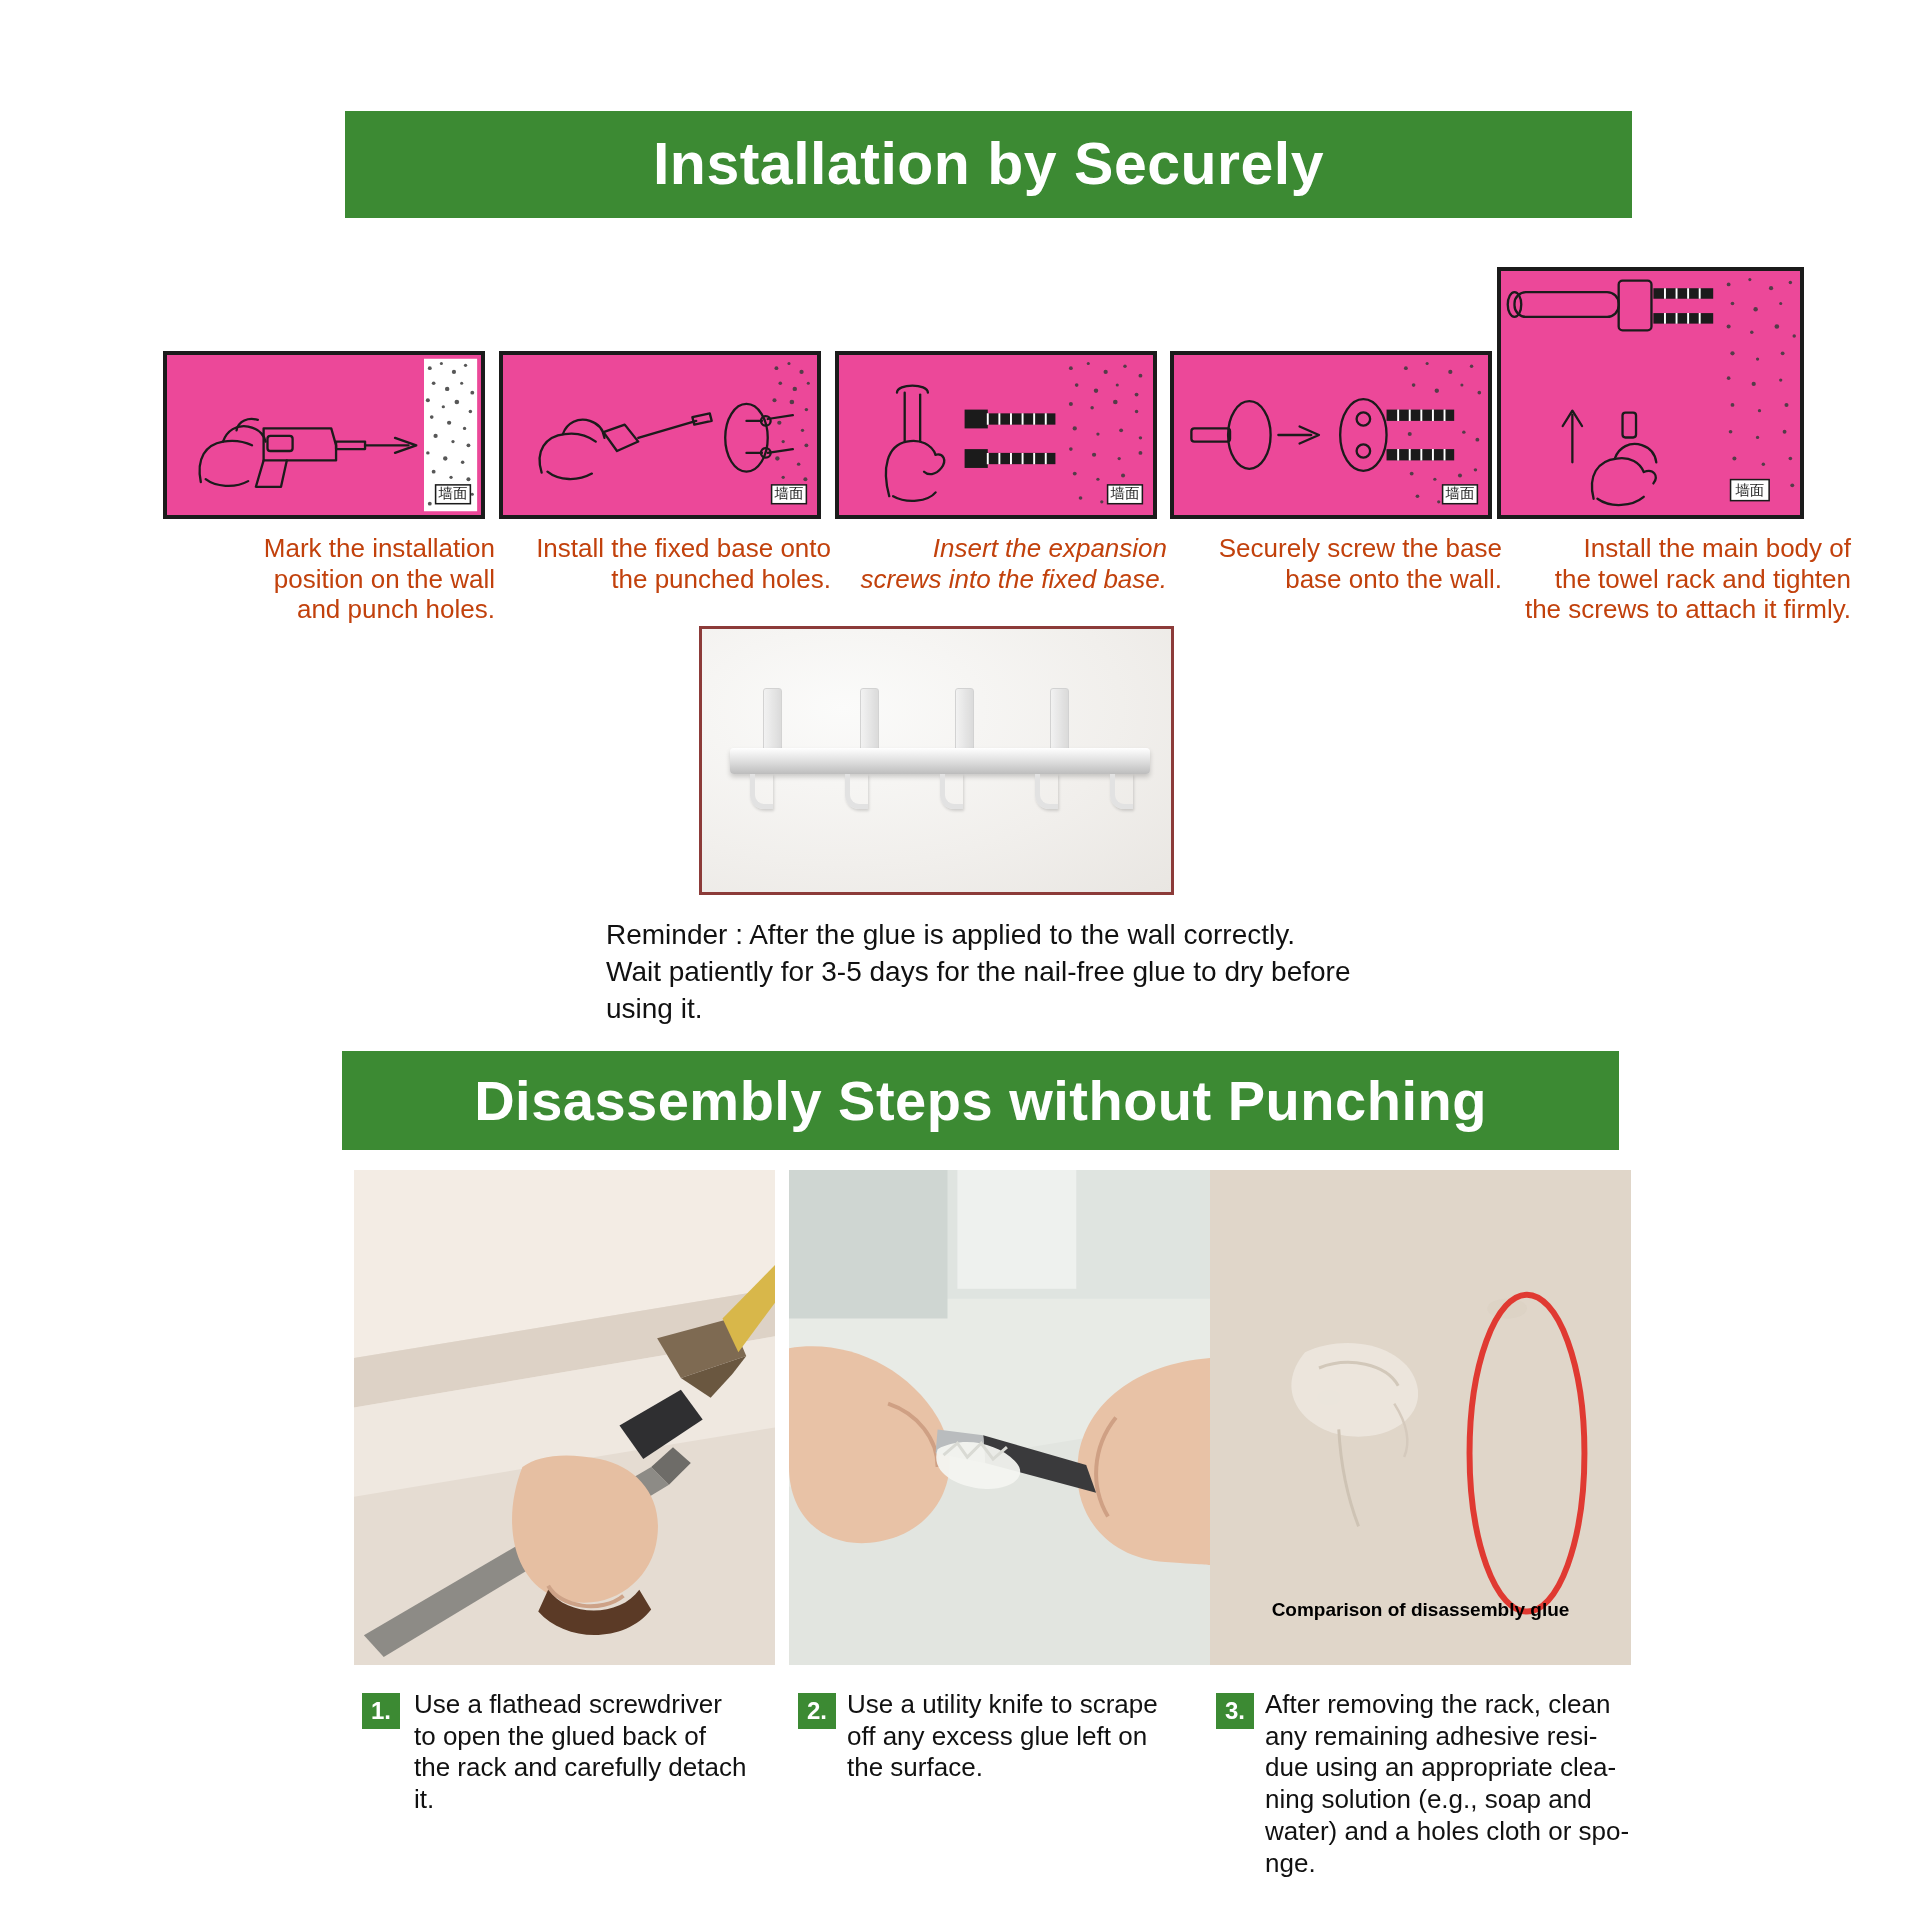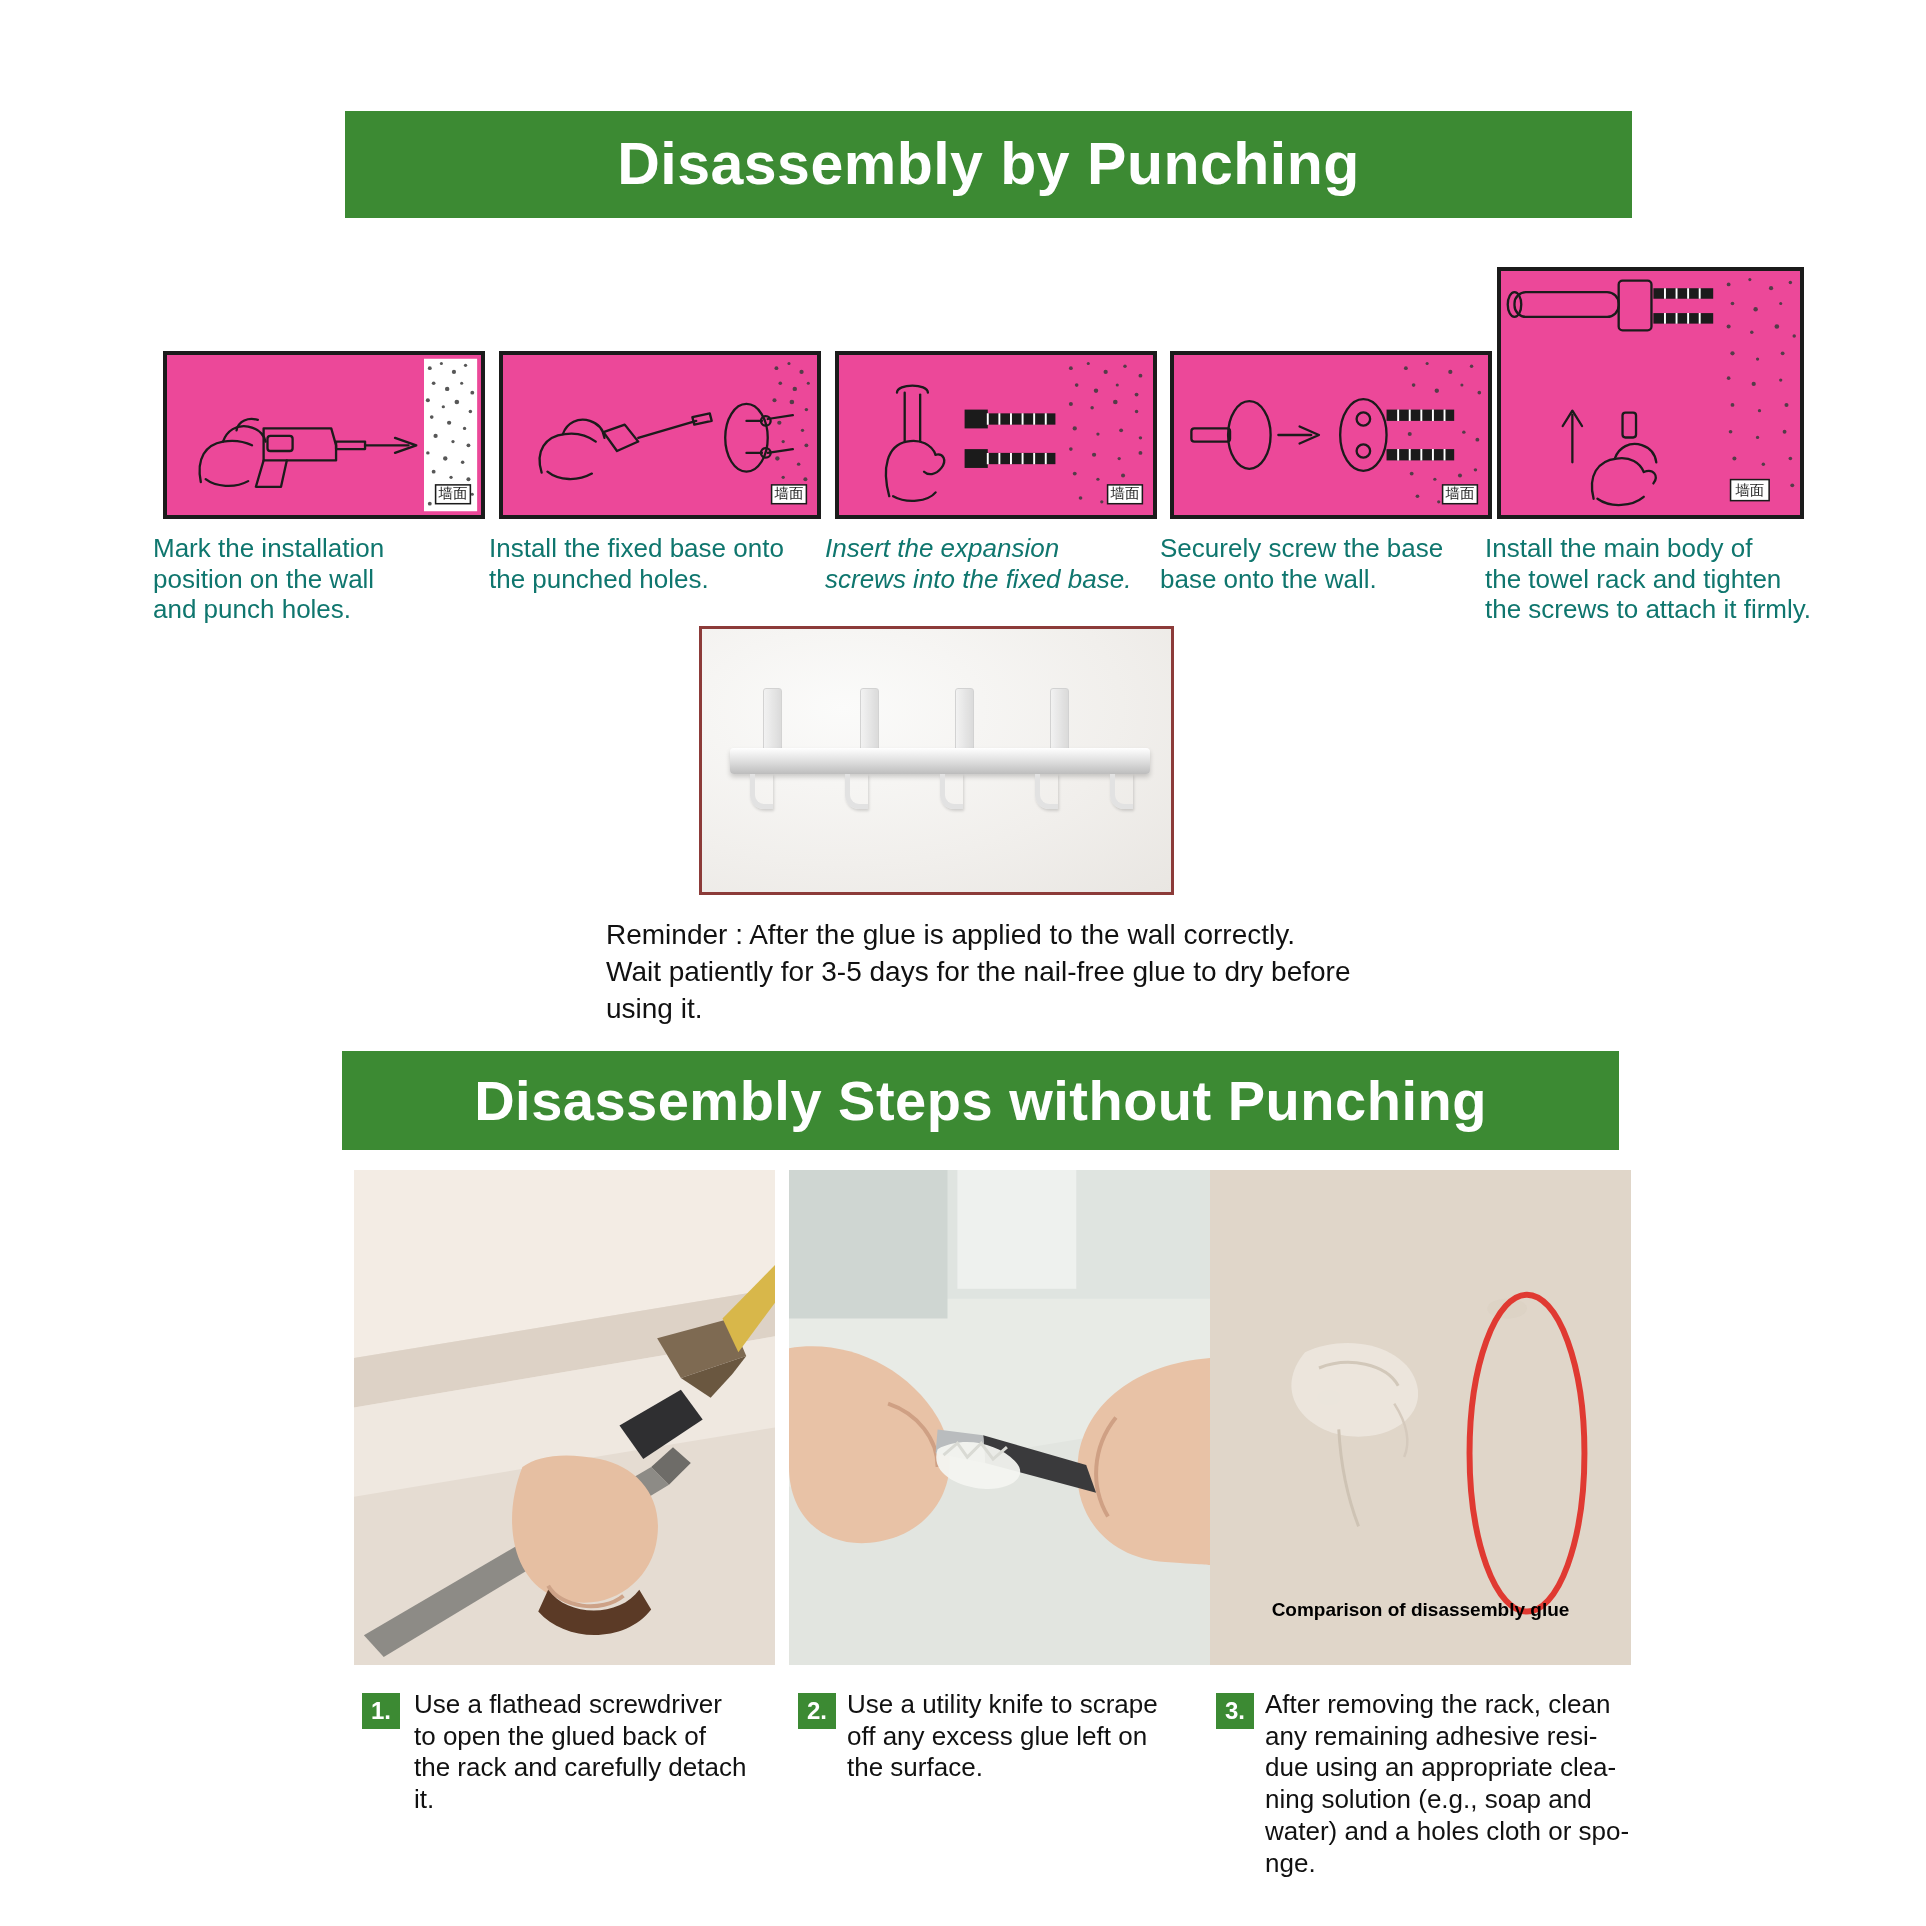--- a/index.html
+++ b/index.html
@@ -48,24 +48,24 @@
     position: absolute;
     border: 4px solid #1b1b1b;
     background: #ec4899;
     box-sizing: border-box;
     overflow: hidden;
   }
   .panel svg { display: block; width: 100%; height: 100%; }
 
   .caption {
     position: absolute;
-    text-align: left;
+    text-align: right;
     font-size: 26px;
     line-height: 1.18;
-    color: #0f766e;
+    color: #c2410c;
   }
 
   
   .wallword {
     font-size: 15px;
     fill: #222;
   }
 
   
   .photo {
@@ -174,21 +174,21 @@
   .steptext {
     position: absolute;
     font-size: 26px;
     line-height: 1.22;
     color: #111;
   }
 </style>
 </head>
 <body>
 
-<div class="banner" id="banner-punching">Disassembly by Punching</div>
+<div class="banner" id="banner-punching">Installation by Securely</div>
 
 <div class="panel" id="panel-1" style="left:163px; top:351px; width:322px; height:168px;">
   <svg viewBox="0 0 325 170" preserveAspectRatio="none" aria-hidden="true">
     <g fill="none" stroke="#1b1b1b" stroke-width="2.4" stroke-linecap="round" stroke-linejoin="round">
 
       <path d="M35 135 C30 110 40 95 58 92 C70 90 80 92 88 96"></path>
       <path d="M58 92 C62 80 72 74 84 76 C94 78 100 84 102 92"></path>
       <path d="M72 80 C74 70 84 66 94 69"></path>
       <path d="M40 132 C50 140 70 142 84 134"></path>
 

